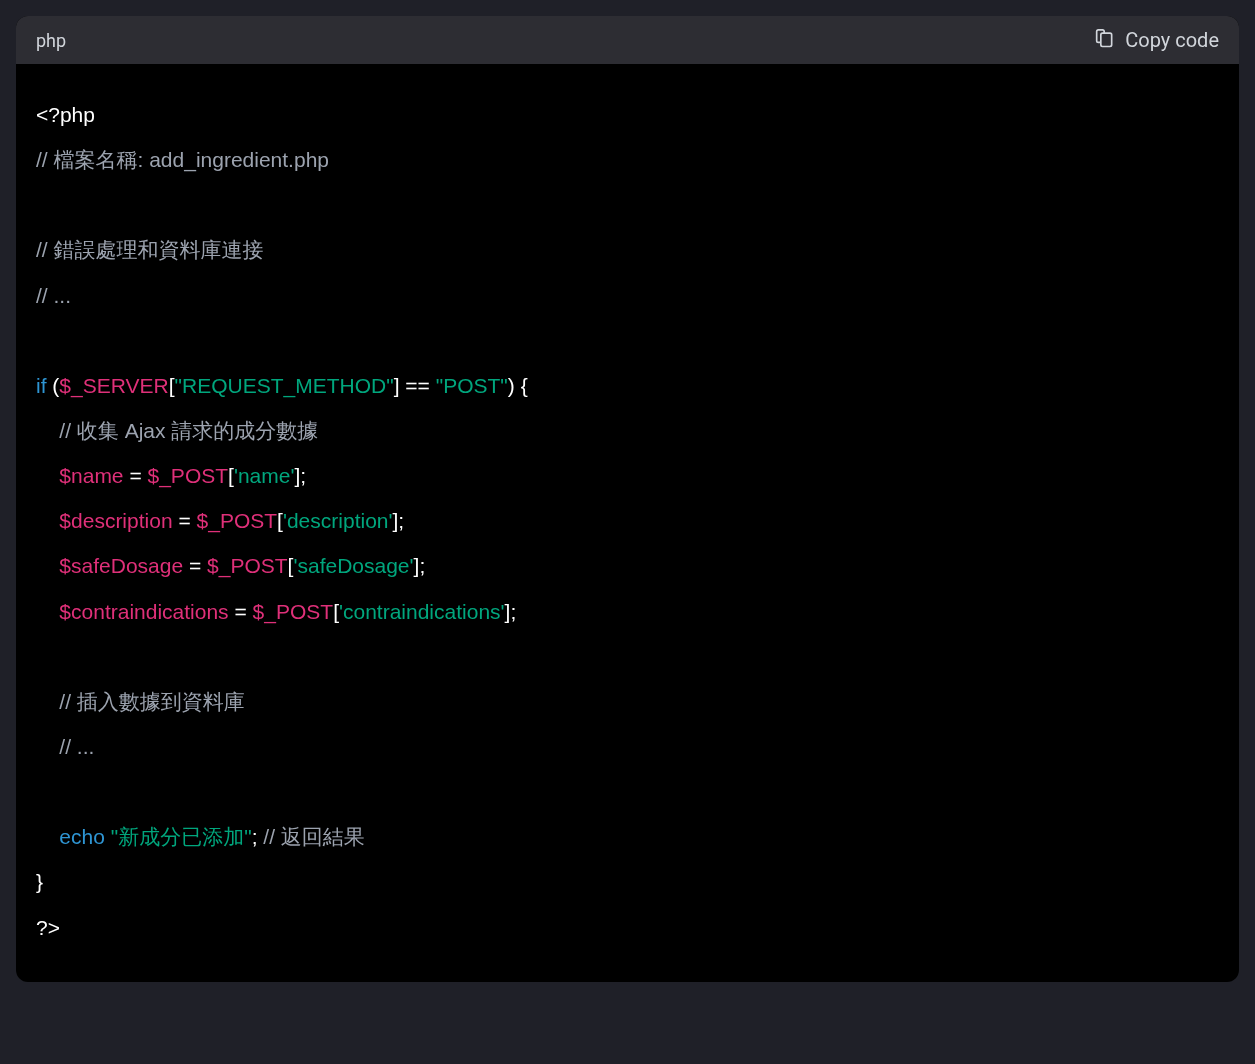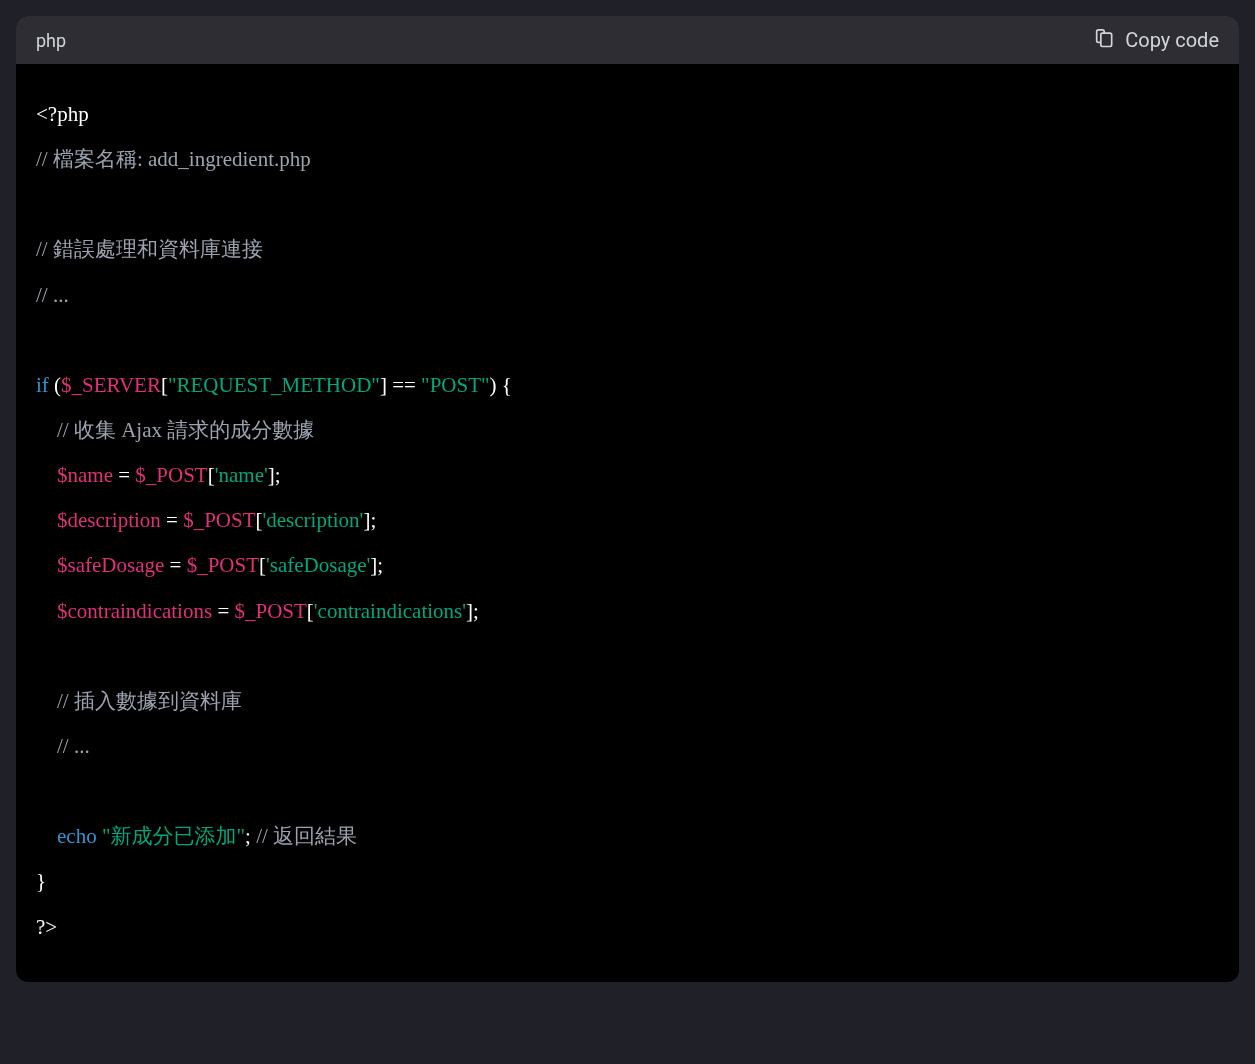--- a/index.html
+++ b/index.html
@@ -42,21 +42,21 @@
     }
     .clipboard-icon {
       width: 20px;
       height: 22px;
       stroke: currentColor;
       stroke-width: 2;
       fill: none;
     }
     .code-content {
       padding: 28px 20px 32px 20px;
-      font-family: Liberation Serif, serif;
+      font-family: Liberation Sans, sans-serif;
       font-size: 21px;
       line-height: 2.15;
       color: #ffffff;
       white-space: pre;
       overflow-x: auto;
     }
     .tk-tag { color: #ffffff; }
     .tk-comment { color: #9ca3af; }
     .tk-keyword { color: #2e95d3; }
     .tk-paren { color: #ffffff; }

